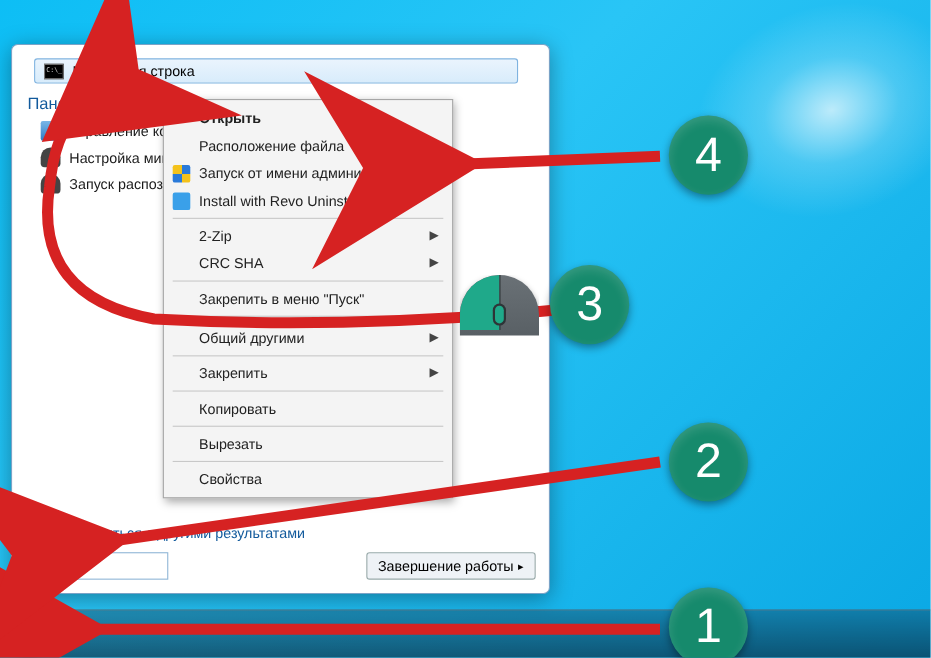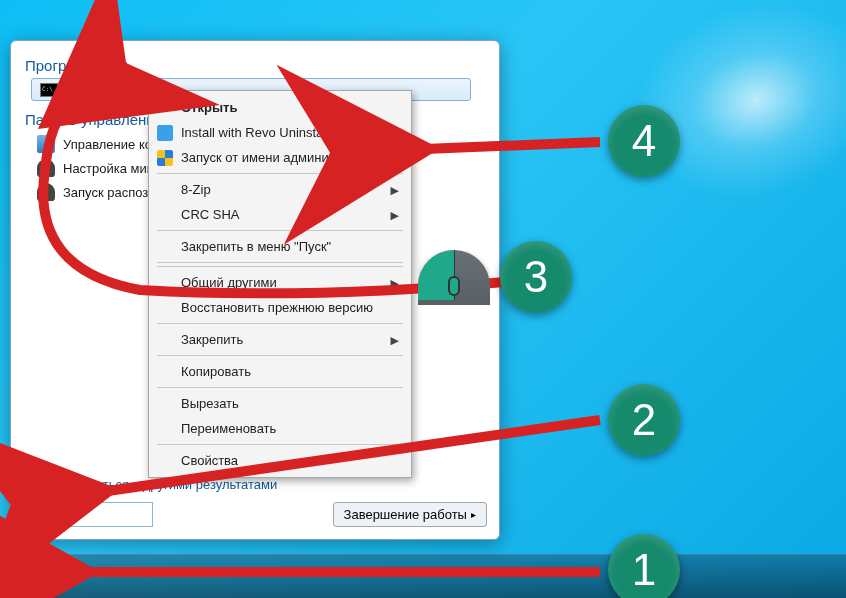--- a/index.html
+++ b/index.html
@@ -123,21 +123,21 @@
   .ctx {
     position: absolute;
     left: 148px; top: 90px;
     width: 264px;
     background: #f4f4f4;
     border: 1px solid #a6a6a6;
     box-shadow: 2px 3px 8px rgba(0,0,0,0.35);
     padding: 4px 2px;
   }
   .ctx-item {
-    display:flex; align-items:flex-end;
+    display:flex; align-items:flex-start;
     padding: 5px 10px 5px 30px;
     position: relative;
     color:#222;
     cursor: default;
   }
   .ctx-item.bold { font-weight:700; }
   .ctx-item .arrow {
     margin-left:auto; font-size:11px; color:#444;
   }
   .ctx-sep { height:1px; background:#c8c8c8; margin:3px 6px; }
@@ -181,21 +181,20 @@
   .mouse .wheel{position:absolute;left:50%;top:28px;transform:translateX(-50%);width:8px;height:16px;border-radius:4px;background:#1fa98a;box-shadow:0 0 0 2px #2e3437;}
   
   .mouse { height:55px; overflow:hidden; }
 </style>
 </head>
 <body>
 
 <div class="flare"></div>
 
 <div class="start-menu">
-  <div class="sm-heading">Программы (1)</div>
   <div class="prog-item">
     <span class="cmd-ico"></span>
     <span>Командная строка</span>
   </div>
 
   <div class="sm-heading">Панель управления (3)</div>
   <div class="cp-list">
     <div class="cp-item">
       <span class="cp-ico ico-monitor"></span>
       <span>Управление компьютером</span>
@@ -223,64 +222,61 @@
       </div>
     </div>
   </div>
 </div>
 
 <div class="ctx">
   <div class="ctx-item bold">
       <span>Открыть</span>
     </div>
   <div class="ctx-item">
+      <span>Расположение файла</span>
+    </div>
+  <div class="ctx-item">
+    <span class="ctx-ico ico-shield"></span>
+    <span>Запуск от имени администратора</span>
+  </div>
+  <div class="ctx-item">
     <span class="ctx-ico ico-revo"></span>
     <span>Install with Revo Uninstaller Pro</span>
   </div>
-  <div class="ctx-item">
-    <span class="ctx-ico ico-shield"></span>
-    <span>Запуск от имени администратора</span>
-  </div>
-  <div class="ctx-sep"></div>
-  <div class="ctx-item">
-      <span>8-Zip</span>
+  <div class="ctx-sep"></div>
+  <div class="ctx-item">
+      <span>2-Zip</span>
       <span class="arrow">▶</span>
     </div>
   <div class="ctx-item">
       <span>CRC SHA</span>
       <span class="arrow">▶</span>
     </div>
   <div class="ctx-sep"></div>
   <div class="ctx-item">
       <span>Закрепить в меню "Пуск"</span>
     </div>
   <div class="ctx-sep"></div>
   <div class="ctx-sep"></div>
   <div class="ctx-item">
       <span>Общий другими</span>
       <span class="arrow">▶</span>
     </div>
-  <div class="ctx-item">
-      <span>Восстановить прежнюю версию</span>
-    </div>
   <div class="ctx-sep"></div>
   <div class="ctx-item">
       <span>Закрепить</span>
       <span class="arrow">▶</span>
     </div>
   <div class="ctx-sep"></div>
   <div class="ctx-item">
       <span>Копировать</span>
     </div>
   <div class="ctx-sep"></div>
   <div class="ctx-item">
       <span>Вырезать</span>
-    </div>
-  <div class="ctx-item">
-      <span>Переименовать</span>
     </div>
   <div class="ctx-sep"></div>
   <div class="ctx-item">
       <span>Свойства</span>
     </div>
 </div>
 
 <div class="taskbar">
   <div class="start-orb"></div>
 </div>

